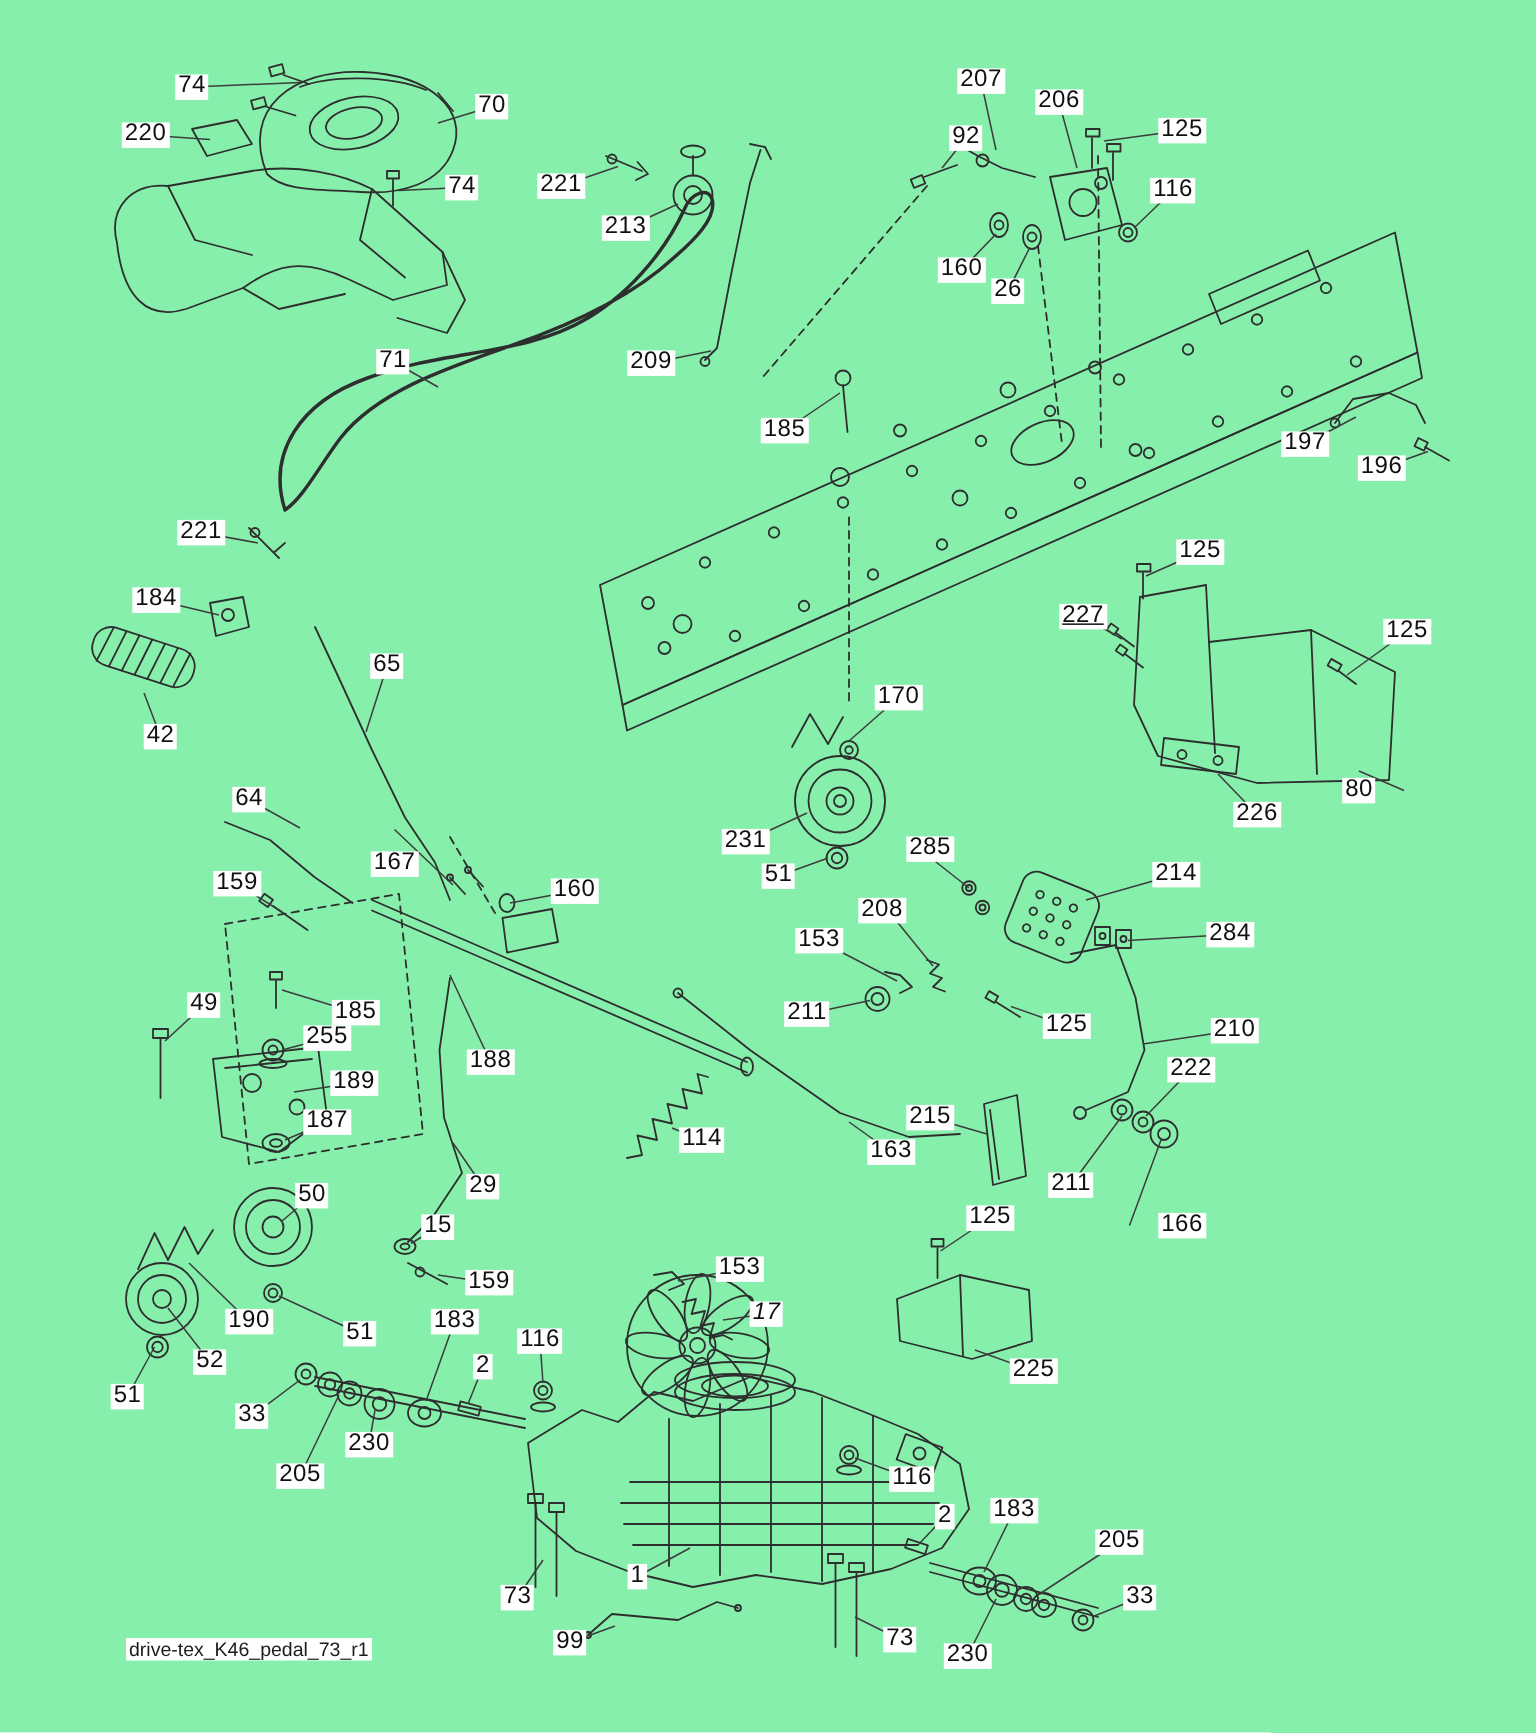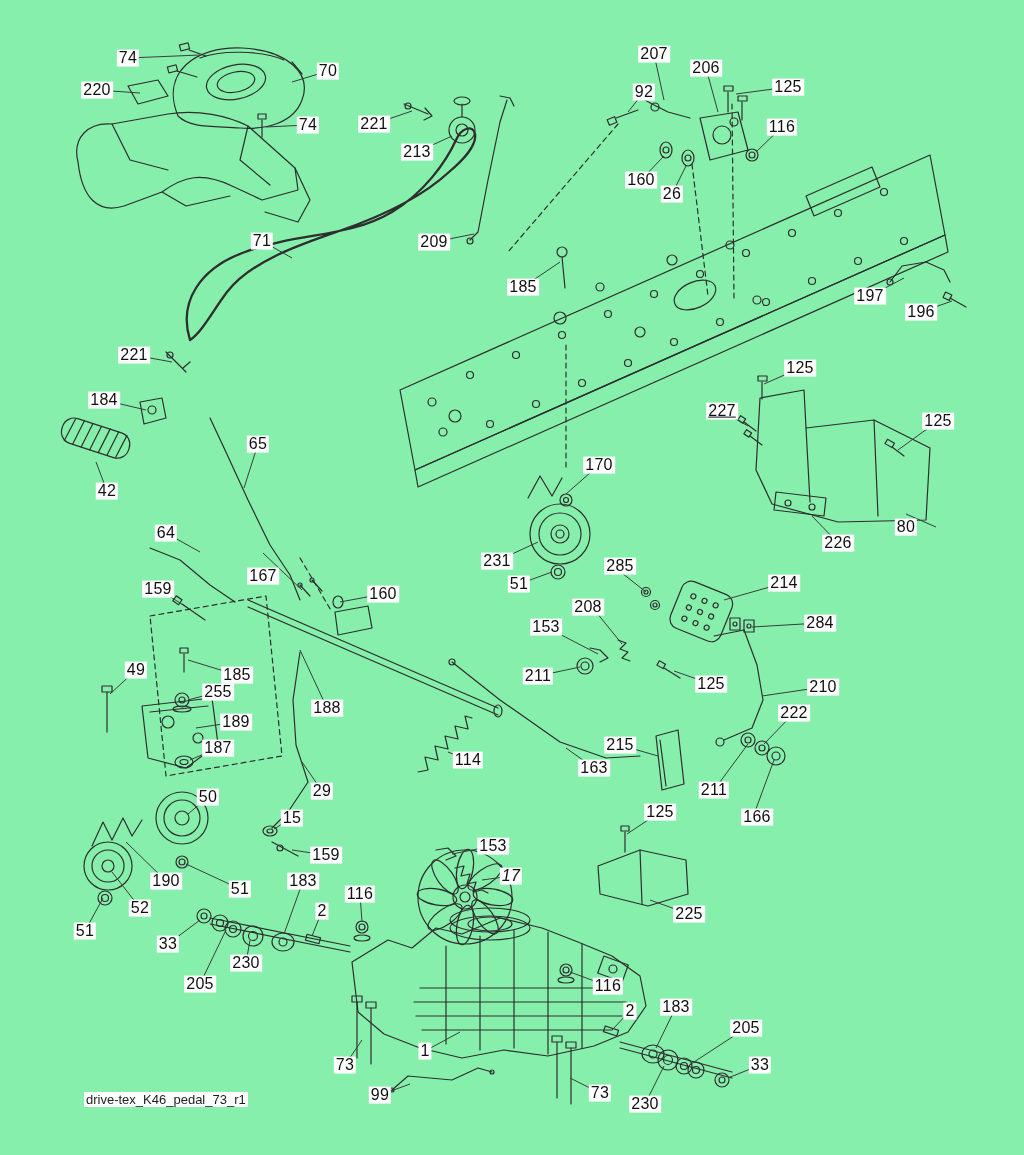--- a/index.html
+++ b/index.html
@@ -541,21 +541,21 @@
       <div class="callout" style="left: 237px; top: 675px;">185</div>
       <div class="callout" style="left: 218px; top: 692px;">255</div>
       <div class="callout" style="left: 236px; top: 722px;">189</div>
       <div class="callout" style="left: 794px; top: 713px;">222</div>
       <div class="callout" style="left: 327px; top: 708px;">188</div>
       <div class="callout" style="left: 218px; top: 748px;">187</div>
       <div class="callout" style="left: 620px; top: 745px;">215</div>
       <div class="callout" style="left: 594px; top: 768px;">163</div>
       <div class="callout" style="left: 468px; top: 760px;">114</div>
       <div class="callout" style="left: 714px; top: 790px;">211</div>
-      <div class="callout" style="left: 757px; top: 817px;">166</div>
+      <div class="callout" style="left: 788px; top: 817px;">166</div>
       <div class="callout" style="left: 322px; top: 791px;">29</div>
       <div class="callout" style="left: 208px; top: 797px;">50</div>
       <div class="callout" style="left: 292px; top: 818px;">15</div>
       <div class="callout" style="left: 660px; top: 812px;">125</div>
       <div class="callout" style="left: 326px; top: 855px;">159</div>
       <div class="callout" style="left: 493px; top: 846px;">153</div>
       <div class="callout" style="left: 166px; top: 881px;">190</div>
       <div class="callout" style="left: 240px; top: 889px;">51</div>
       <div class="callout" style="left: 140px; top: 908px;">52</div>
       <div class="callout" style="left: 511px; top: 876px; font-style: italic;">17</div>

